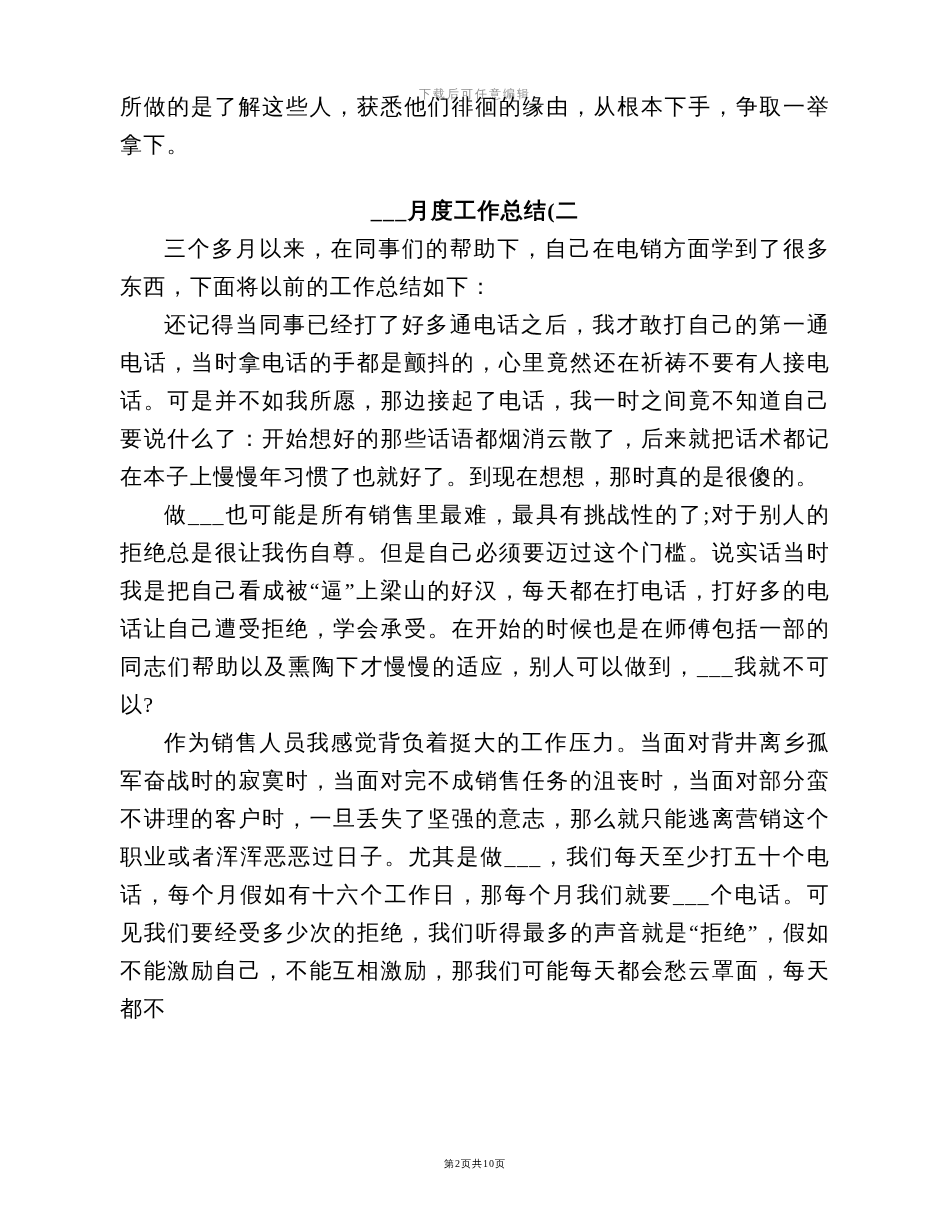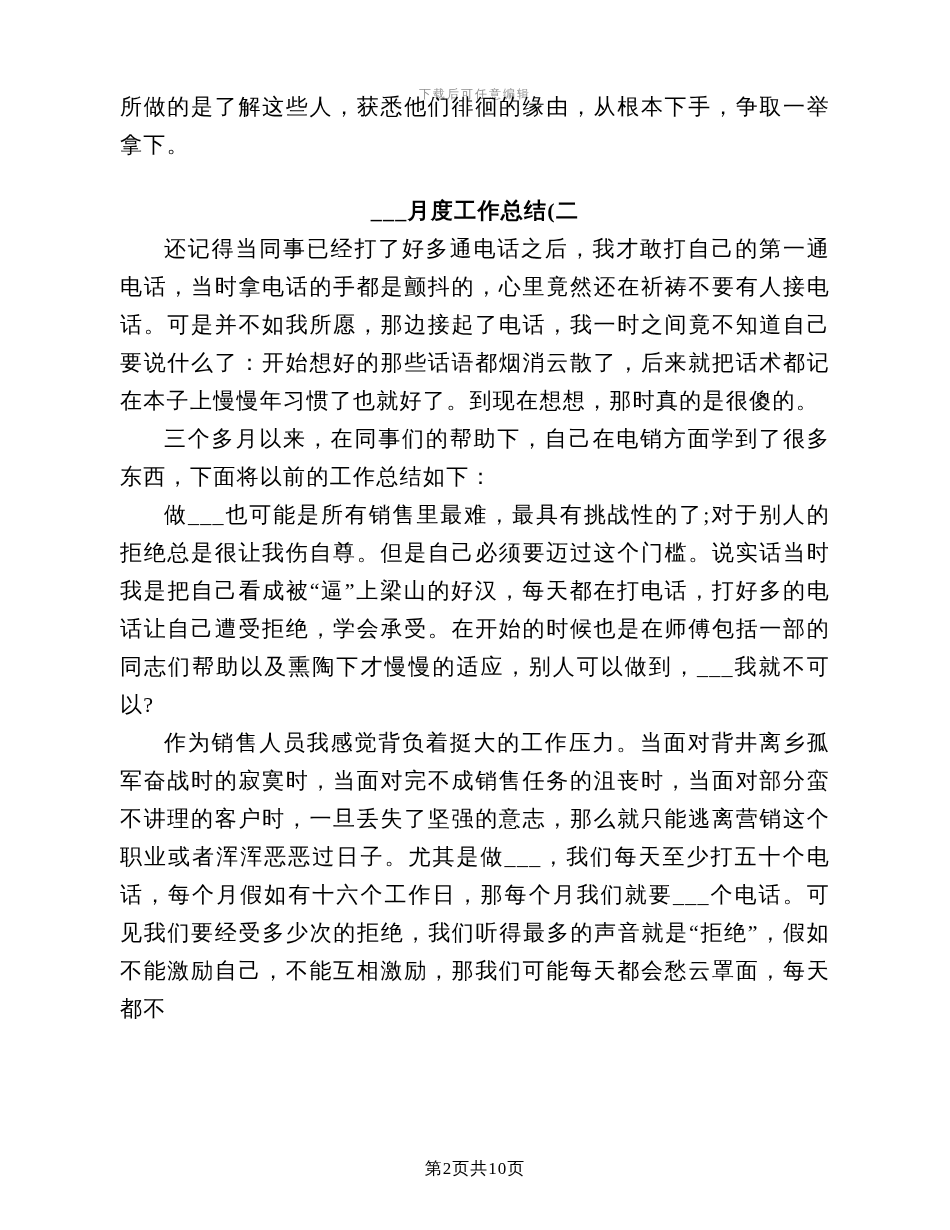--- a/index.html
+++ b/index.html
@@ -49,42 +49,42 @@
     text-align: center;
     text-indent: 0;
     margin-top: 28px;
   }
   .footer {
     position: absolute;
     top: 1157px;
     left: 0;
     width: 100%;
     text-align: center;
-    font-size: 17px;
+    font-size: 10px;
     color: #000000;
     letter-spacing: 1px;
   }
 </style>
 </head>
 <body>
 
 <div class="page">
 
   <div class="watermark">下载后可任意编辑</div>
 
   <div class="content">
 
     <p class="para no-indent">所做的是了解这些人，获悉他们徘徊的缘由，从根本下手，争取一举拿下。</p>
 
 
     <div class="heading">___月度工作总结(二</div>
 
+    <p class="para">三个多月以来，在同事们的帮助下，自己在电销方面学到了很多东西，下面将以前的工作总结如下：</p>
+
     <p class="para">还记得当同事已经打了好多通电话之后，我才敢打自己的第一通电话，当时拿电话的手都是颤抖的，心里竟然还在祈祷不要有人接电话。可是并不如我所愿，那边接起了电话，我一时之间竟不知道自己要说什么了：开始想好的那些话语都烟消云散了，后来就把话术都记在本子上慢慢年习惯了也就好了。到现在想想，那时真的是很傻的。</p>
-
-    <p class="para">三个多月以来，在同事们的帮助下，自己在电销方面学到了很多东西，下面将以前的工作总结如下：</p>
 
     <p class="para">做___也可能是所有销售里最难，最具有挑战性的了;对于别人的拒绝总是很让我伤自尊。但是自己必须要迈过这个门槛。说实话当时我是把自己看成被“逼”上梁山的好汉，每天都在打电话，打好多的电话让自己遭受拒绝，学会承受。在开始的时候也是在师傅包括一部的同志们帮助以及熏陶下才慢慢的适应，别人可以做到，___我就不可以?</p>
 
     <p class="para">作为销售人员我感觉背负着挺大的工作压力。当面对背井离乡孤军奋战时的寂寞时，当面对完不成销售任务的沮丧时，当面对部分蛮不讲理的客户时，一旦丢失了坚强的意志，那么就只能逃离营销这个职业或者浑浑恶恶过日子。尤其是做___，我们每天至少打五十个电话，每个月假如有十六个工作日，那每个月我们就要___个电话。可见我们要经受多少次的拒绝，我们听得最多的声音就是“拒绝”，假如不能激励自己，不能互相激励，那我们可能每天都会愁云罩面，每天都不</p>
 
   </div>
 
   <div class="footer">第2页共10页</div>
 
 </div>

